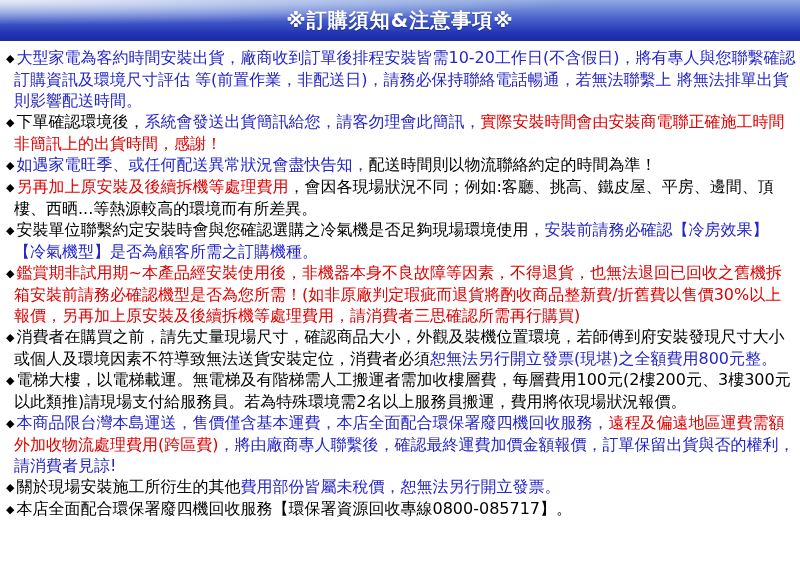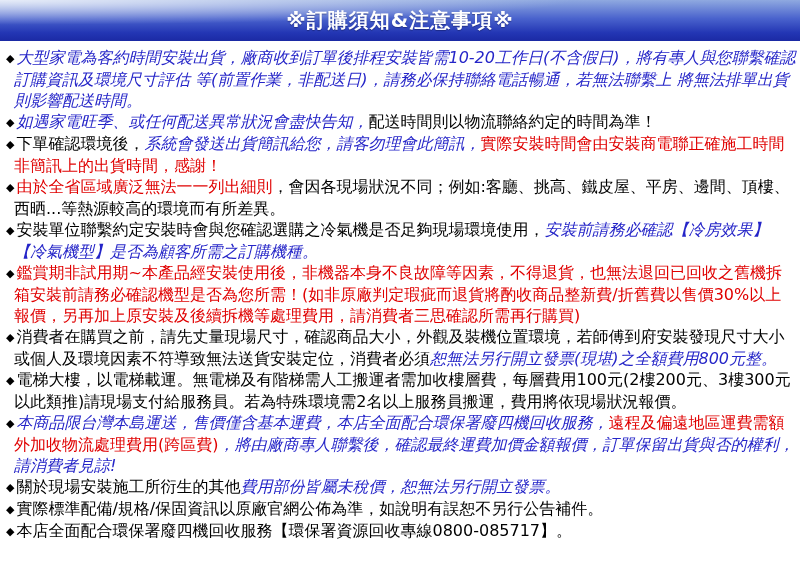--- a/index.html
+++ b/index.html
@@ -44,37 +44,36 @@
     word-break: break-all;
   }
   .bullet {
     font-size: 11px;
     color: var(--black, #000000);
     vertical-align: 1px;
     padding-right: 2px;
     text-indent: 0;
   }
   .seg-black { color: var(--black, #000000); }
-  .seg-blue  { color: var(--blue, #2525c8); font-style: italic; }
+  .seg-blue  { color: var(--blue, #2525c8); }
   .seg-red   { color: var(--red, #e00000); }
 </style>
 </head>
 <body>
 
 <div class="page">
   <div class="header-banner">
     <span class="header-title">※訂購須知&amp;注意事項※</span>
   </div>
   <div class="notice-list">
       <p class="notice"><span class="bullet">◆</span><span class="seg-blue">大型家電為客約時間安裝出貨，廠商收到訂單後排程安裝皆需10-20工作日(不含假日)，將有專人與您聯繫確認訂購資訊及環境尺寸評估  等(前置作業，非配送日)，請務必保持聯絡電話暢通，若無法聯繫上 將無法排單出貨則影響配送時間。</span></p>
+      <p class="notice"><span class="bullet">◆</span><span class="seg-black">下單確認環境後，</span><span class="seg-blue">系統會發送出貨簡訊給您，請客勿理會此簡訊，</span><span class="seg-red">實際安裝時間會由安裝商電聯正確施工時間非簡訊上的出貨時間，感謝！</span></p>
       <p class="notice"><span class="bullet">◆</span><span class="seg-blue">如遇家電旺季、或任何配送異常狀況會盡快告知，</span><span class="seg-black">配送時間則以物流聯絡約定的時間為準！</span></p>
-      <p class="notice"><span class="bullet">◆</span><span class="seg-black">下單確認環境後，</span><span class="seg-blue">系統會發送出貨簡訊給您，請客勿理會此簡訊，</span><span class="seg-red">實際安裝時間會由安裝商電聯正確施工時間非簡訊上的出貨時間，感謝！</span></p>
-      <p class="notice"><span class="bullet">◆</span><span class="seg-red">由於全省區域廣泛無法一一列出細則</span><span class="seg-black">，會因各現場狀況不同；例如:客廳、挑高、鐵皮屋、平房、邊間、頂樓、西晒...等熱源較高的環境而有所差異。</span></p>
+      <p class="notice"><span class="bullet">◆</span><span class="seg-red">另再加上原安裝及後續拆機等處理費用</span><span class="seg-black">，會因各現場狀況不同；例如:客廳、挑高、鐵皮屋、平房、邊間、頂樓、西晒...等熱源較高的環境而有所差異。</span></p>
       <p class="notice"><span class="bullet">◆</span><span class="seg-black">安裝單位聯繫約定安裝時會與您確認選購之冷氣機是否足夠現場環境使用，</span><span class="seg-blue">安裝前請務必確認【冷房效果】【冷氣機型】是否為顧客所需之訂購機種。</span></p>
       <p class="notice"><span class="bullet">◆</span><span class="seg-red">鑑賞期非試用期~本產品經安裝使用後，非機器本身不良故障等因素，不得退貨，也無法退回已回收之舊機拆箱安裝前請務必確認機型是否為您所需！(如非原廠判定瑕疵而退貨將酌收商品整新費/折舊費以售價30%以上報價，另再加上原安裝及後續拆機等處理費用，請消費者三思確認所需再行購買)</span></p>
       <p class="notice"><span class="bullet">◆</span><span class="seg-black">消費者在購買之前，請先丈量現場尺寸，確認商品大小，外觀及裝機位置環境，若師傅到府安裝發現尺寸大小或個人及環境因素不符導致無法送貨安裝定位，消費者必須</span><span class="seg-blue">恕無法另行開立發票(現堪)之全額費用800元整。</span></p>
       <p class="notice"><span class="bullet">◆</span><span class="seg-black">電梯大樓，以電梯載運。無電梯及有階梯需人工搬運者需加收樓層費，每層費用100元(2樓200元、3樓300元以此類推)請現場支付給服務員。若為特殊環境需2名以上服務員搬運，費用將依現場狀況報價。</span></p>
       <p class="notice"><span class="bullet">◆</span><span class="seg-blue">本商品限台灣本島運送，售價僅含基本運費，本店全面配合環保署廢四機回收服務，</span><span class="seg-red">遠程及偏遠地區運費需額外加收物流處理費用(跨區費)</span><span class="seg-blue">，將由廠商專人聯繫後，確認最終運費加價金額報價，訂單保留出貨與否的權利，請消費者見諒!</span></p>
       <p class="notice"><span class="bullet">◆</span><span class="seg-black">關於現場安裝施工所衍生的其他</span><span class="seg-blue">費用部份皆屬未稅價，恕無法另行開立發票。</span></p>
-      <p class="notice"><span class="bullet">◆</span><span class="seg-black">實際標準配備/規格/保固資訊以原廠官網公佈為準，如說明有誤恕不另行公告補件。</span></p>
       <p class="notice"><span class="bullet">◆</span><span class="seg-black">本店全面配合環保署廢四機回收服務【環保署資源回收專線0800-085717】。</span></p>
     </div>
 </div>
 
 </body></html>

